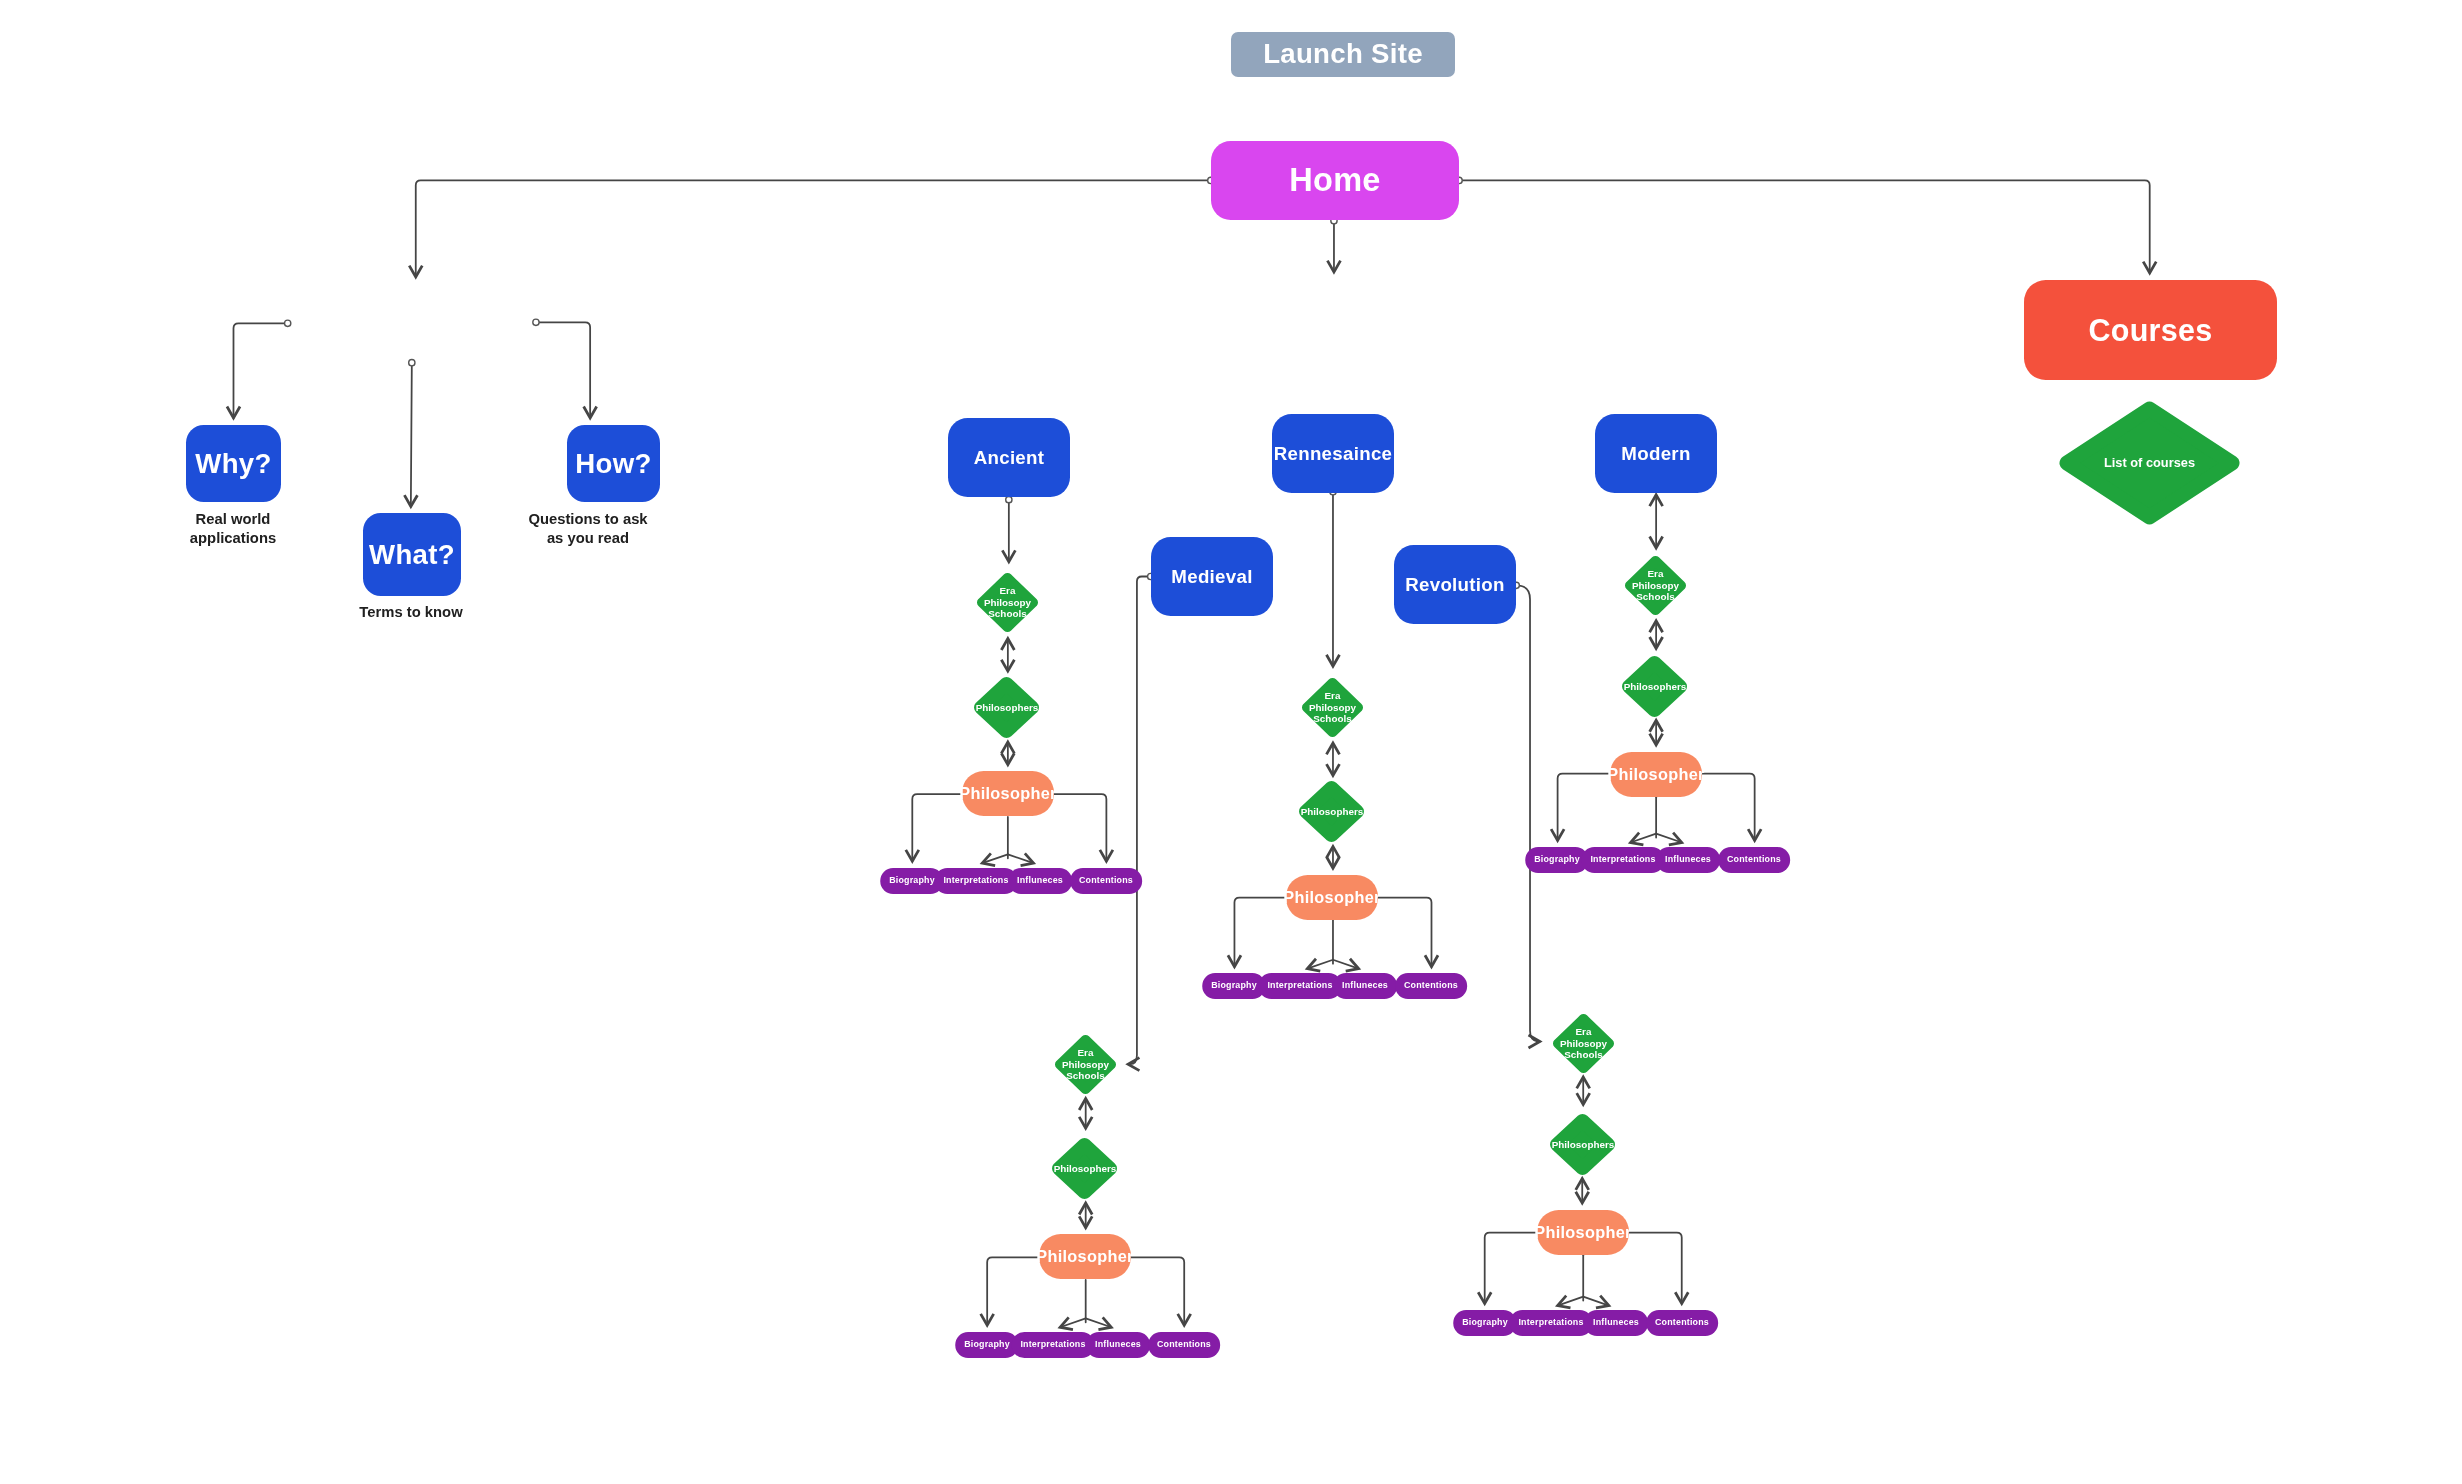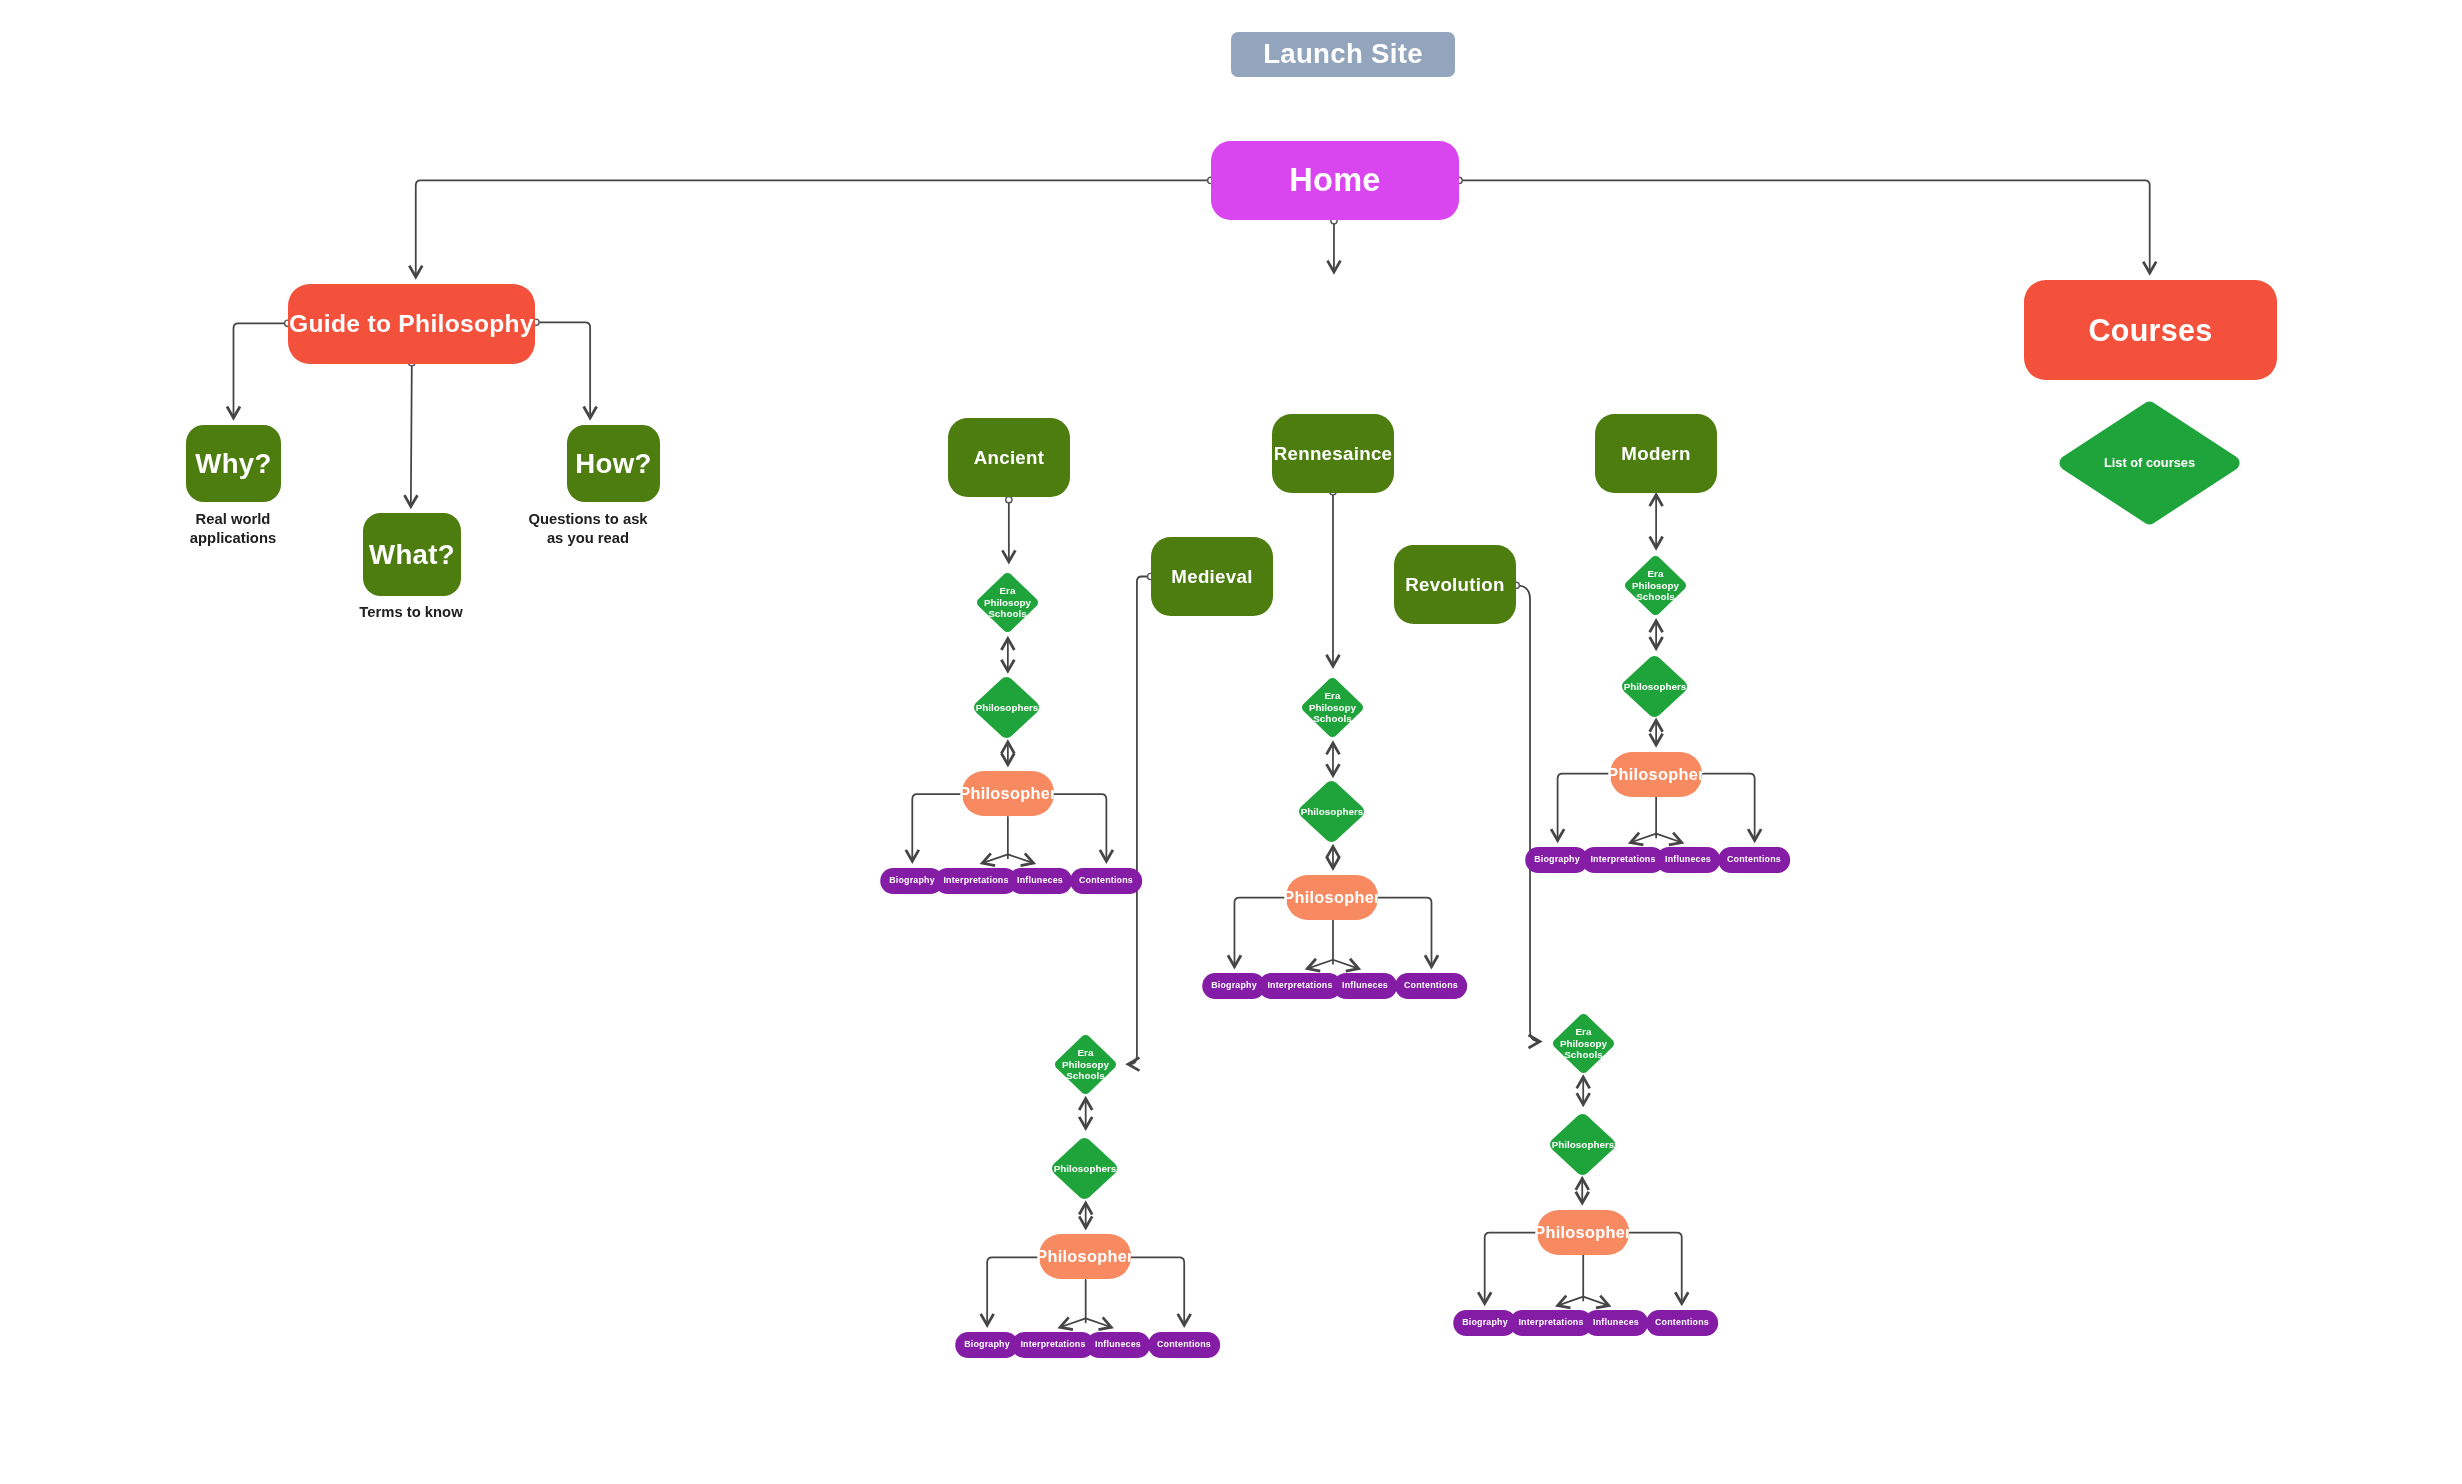--- a/index.html
+++ b/index.html
@@ -3,21 +3,21 @@
 <meta charset="utf-8">
 <style>
   html,body{margin:0;padding:0;background:#fff;}
   .canvas{position:relative;width:2463px;height:1485px;background:#ffffff;overflow:hidden;
           font-family:"Liberation Sans", sans-serif;}
   .box{position:absolute;display:flex;align-items:center;justify-content:center;
        color:#fff;font-weight:700;text-align:center;letter-spacing:0.3px;box-sizing:border-box;}
   .pill-launch{background:#92A5BC;border-radius:13.8px;font-size:27.6px;}
   .home{background:#d946ef;border-radius:19.7px;font-size:32.5px;}
   .red{background:#F4513C;border-radius:21.7px;}
-  .orange{background:#4d7c0f;border-radius:19.7px;}
+  .orange{background:#1d4ed8;border-radius:19.7px;}
   .t31{font-size:30.5px;} .t25{font-size:24.6px;} .t28{font-size:27.6px;} .t19{font-size:18.7px;}
   .philbox{background:#F88A62;border-radius:21.7px;font-size:16.3px;}
   .pill{position:absolute;height:25.6px;line-height:25.6px;padding:0 8.9px;border-radius:12.8px;
         background:#851CA6;color:#fff;font-weight:700;font-size:8.9px;letter-spacing:0.2px;
         transform:translateX(-50%);white-space:nowrap;}
   .caption{position:absolute;transform:translateX(-50%);width:138px;text-align:center;
            color:#202020;font-weight:700;font-size:14.8px;line-height:1.28;}
   .diamond{position:absolute;}
   .diamond svg{position:absolute;left:0;top:0;}
   .dlabel{position:absolute;inset:0;display:flex;align-items:center;justify-content:center;
@@ -101,21 +101,20 @@
       <circle cx="1024" cy="507" r="3.2"></circle>
       <circle cx="1353" cy="499" r="3.2"></circle>
       <circle cx="1168" cy="585" r="3.2"></circle>
       <circle cx="1539" cy="594" r="3.2"></circle>
     </g>
   </svg>
 
   <div class="box pill-launch" style="left:1231px;top:31.5px;width:224px;height:45px;border-radius:7px;">Launch Site</div>
   <div class="box home" style="left:1211px;top:141px;width:248px;height:79px;">Home</div>
 
-  <div class="box red t25" style="left:288px;top:284px;width:247px;height:80px;">Guide to Philosophy</div>
   <div class="box red t31" style="left:2024px;top:280px;width:253px;height:100px;">Courses</div>
 
   <div class="box orange t28" style="left:186px;top:425px;width:95px;height:77px;border-radius:17.7px;">Why?</div>
   <div class="box orange t28" style="left:363px;top:513px;width:98px;height:83px;border-radius:17.7px;">What?</div>
   <div class="box orange t28" style="left:567px;top:425px;width:93px;height:77px;border-radius:17.7px;">How?</div>
   <div class="caption" style="left:233px;top:510px;width:123px;">Real world applications</div>
   <div class="caption" style="left:411px;top:603px;width:138px;">Terms to know</div>
   <div class="caption" style="left:588px;top:510px;width:123px;">Questions to ask as you read</div>
 
   <div class="diamond" style="left:2058px;top:400px;width:183px;height:126px;">

